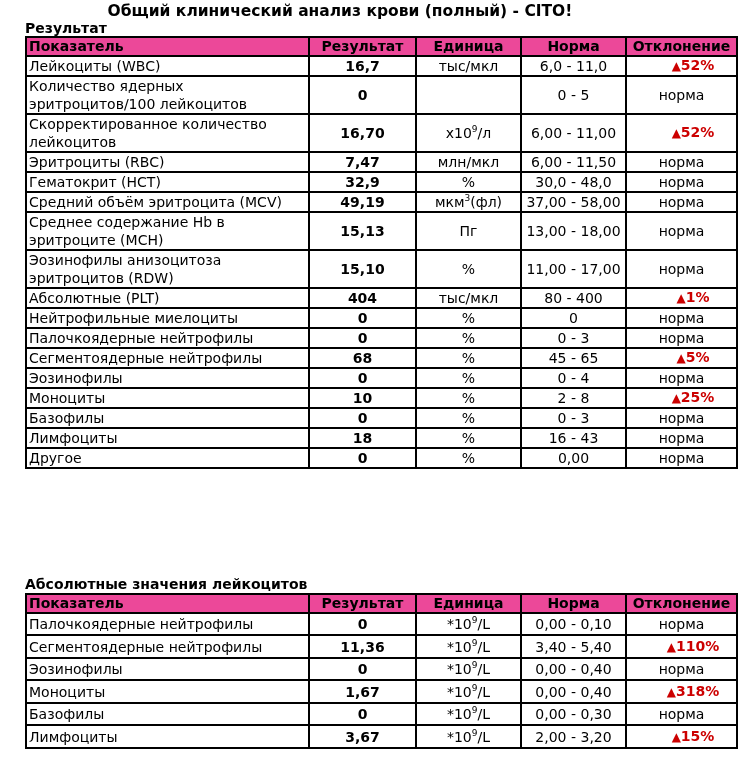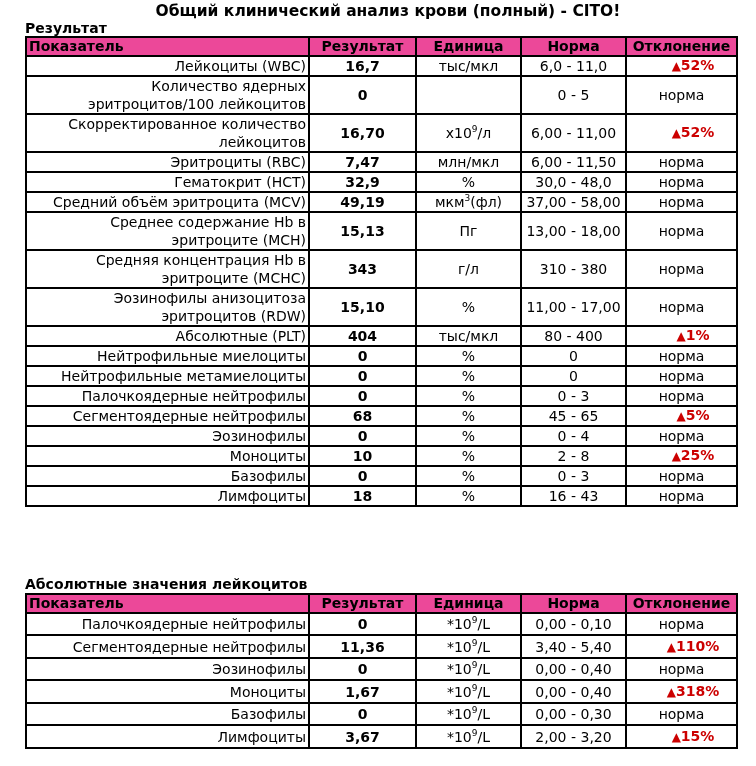--- a/index.html
+++ b/index.html
@@ -2,21 +2,21 @@
 <html><head>
 <meta charset="utf-8">
 <style>
   html, body { margin: 0; padding: 0; background: #ffffff; }
   body {
     width: 756px; height: 766px; position: relative; overflow: hidden;
     font-family: "DejaVu Sans", sans-serif; color: #000;
   }
   .title {
     position: absolute; left: 0; top: 2px; width: 680px; text-align: center;
-    font-weight: bold; font-size: 15.5px; line-height: 18px; padding-left: 48px;
+    font-weight: bold; font-size: 15.5px; line-height: 18px;
   }
   .section-label {
     position: absolute; left: 25px; font-weight: bold; font-size: 14px; line-height: 16px;
   }
   table.lab {
     position: absolute; left: 25px; border-collapse: collapse; table-layout: fixed;
     width: 711px; font-size: 14px;
   }
   table.lab col.c1 { width: 283px; }
   table.lab col.c2 { width: 107px; }
@@ -25,21 +25,21 @@
   table.lab col.c5 { width: 111px; }
   table.lab th, table.lab td {
     border: 2px solid #000; padding: 0 2px; overflow: hidden; white-space: nowrap;
   }
   table.lab thead th {
     background: #ec4899; font-weight: bold; height: 17px; line-height: 17px;
     text-align: center; font-size: 14px;
   }
   table.lab thead th.name-h { text-align: left; }
   table.lab td { height: 18px; line-height: 17px; text-align: center; }
-  table.lab td.name { text-align: right; white-space: normal; line-height: 18px; }
+  table.lab td.name { text-align: left; white-space: normal; line-height: 18px; }
   table.lab tr.tall td { height: 36px; }
   table.lab td.res { font-weight: bold; }
   table.lab td.dev-bad { color: #cc0000; font-weight: bold; padding-left: 25px; }
   table.lab td.dev-ok { color: #000; }
   .tri { font-size: 12px; }
   sup { font-size: 9px; line-height: 0; vertical-align: 6px; }
   #t1 { top: 36px; }
   #t2 { top: 593px; }
   #t2 td { height: 20px; line-height: 20px; }
   #s1 { top: 20px; }
@@ -112,27 +112,20 @@
         <td class="dev-ok">норма</td>
       </tr>
       <tr class="tall">
         <td class="name">Среднее содержание Hb в эритроците (MCH)</td>
         <td class="res">15,13</td>
         <td>Пг</td>
         <td>13,00 - 18,00</td>
         <td class="dev-ok">норма</td>
       </tr>
       <tr class="tall">
-        <td class="name">Средняя концентрация Hb в эритроците (MCHC)</td>
-        <td class="res">343</td>
-        <td>г/л</td>
-        <td>310 - 380</td>
-        <td class="dev-ok">норма</td>
-      </tr>
-      <tr class="tall">
         <td class="name">Эозинофилы анизоцитоза эритроцитов (RDW)</td>
         <td class="res">15,10</td>
         <td>%</td>
         <td>11,00 - 17,00</td>
         <td class="dev-ok">норма</td>
       </tr>
       <tr>
         <td class="name">Абсолютные (PLT)</td>
         <td class="res">404</td>
         <td>тыс/мкл</td>
@@ -140,27 +133,20 @@
         <td class="dev-bad"><span class="tri">▲</span><span>1%</span></td>
       </tr>
       <tr>
         <td class="name">Нейтрофильные миелоциты</td>
         <td class="res">0</td>
         <td>%</td>
         <td>0</td>
         <td class="dev-ok">норма</td>
       </tr>
       <tr>
-        <td class="name">Нейтрофильные метамиелоциты</td>
-        <td class="res">0</td>
-        <td>%</td>
-        <td>0</td>
-        <td class="dev-ok">норма</td>
-      </tr>
-      <tr>
         <td class="name">Палочкоядерные нейтрофилы</td>
         <td class="res">0</td>
         <td>%</td>
         <td>0 - 3</td>
         <td class="dev-ok">норма</td>
       </tr>
       <tr>
         <td class="name">Сегментоядерные нейтрофилы</td>
         <td class="res">68</td>
         <td>%</td>
@@ -186,20 +172,27 @@
         <td class="res">0</td>
         <td>%</td>
         <td>0 - 3</td>
         <td class="dev-ok">норма</td>
       </tr>
       <tr>
         <td class="name">Лимфоциты</td>
         <td class="res">18</td>
         <td>%</td>
         <td>16 - 43</td>
+        <td class="dev-ok">норма</td>
+      </tr>
+      <tr>
+        <td class="name">Другое</td>
+        <td class="res">0</td>
+        <td>%</td>
+        <td>0,00</td>
         <td class="dev-ok">норма</td>
       </tr>
     </tbody>
 </table>
 
 <div class="section-label" id="s2">Абсолютные значения лейкоцитов</div>
 <table class="lab" id="t2">
   <colgroup>
       <col class="c1">
       <col class="c2">

